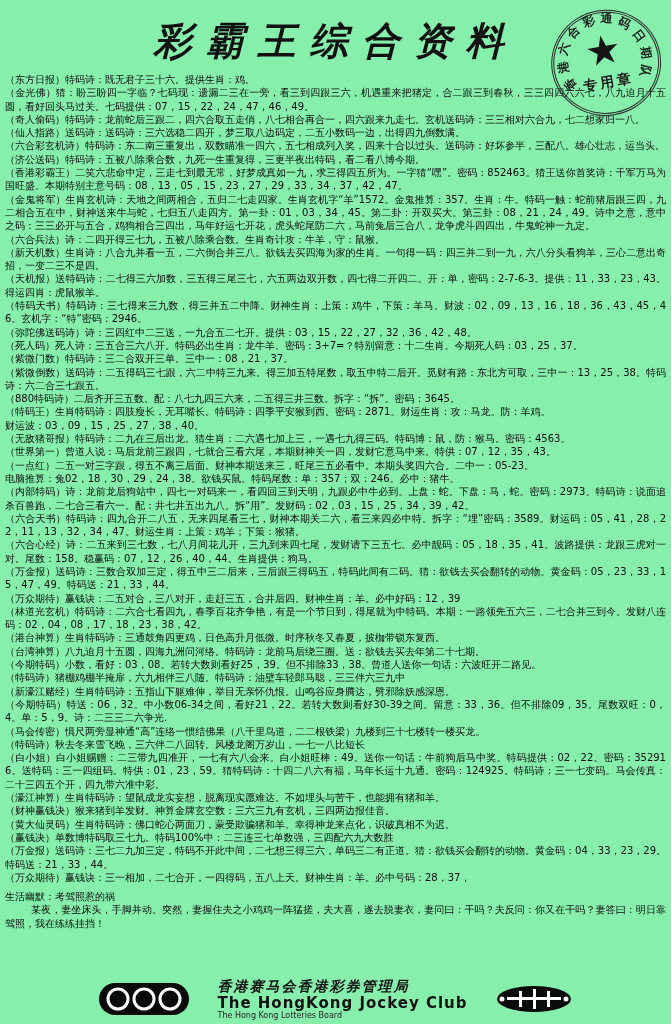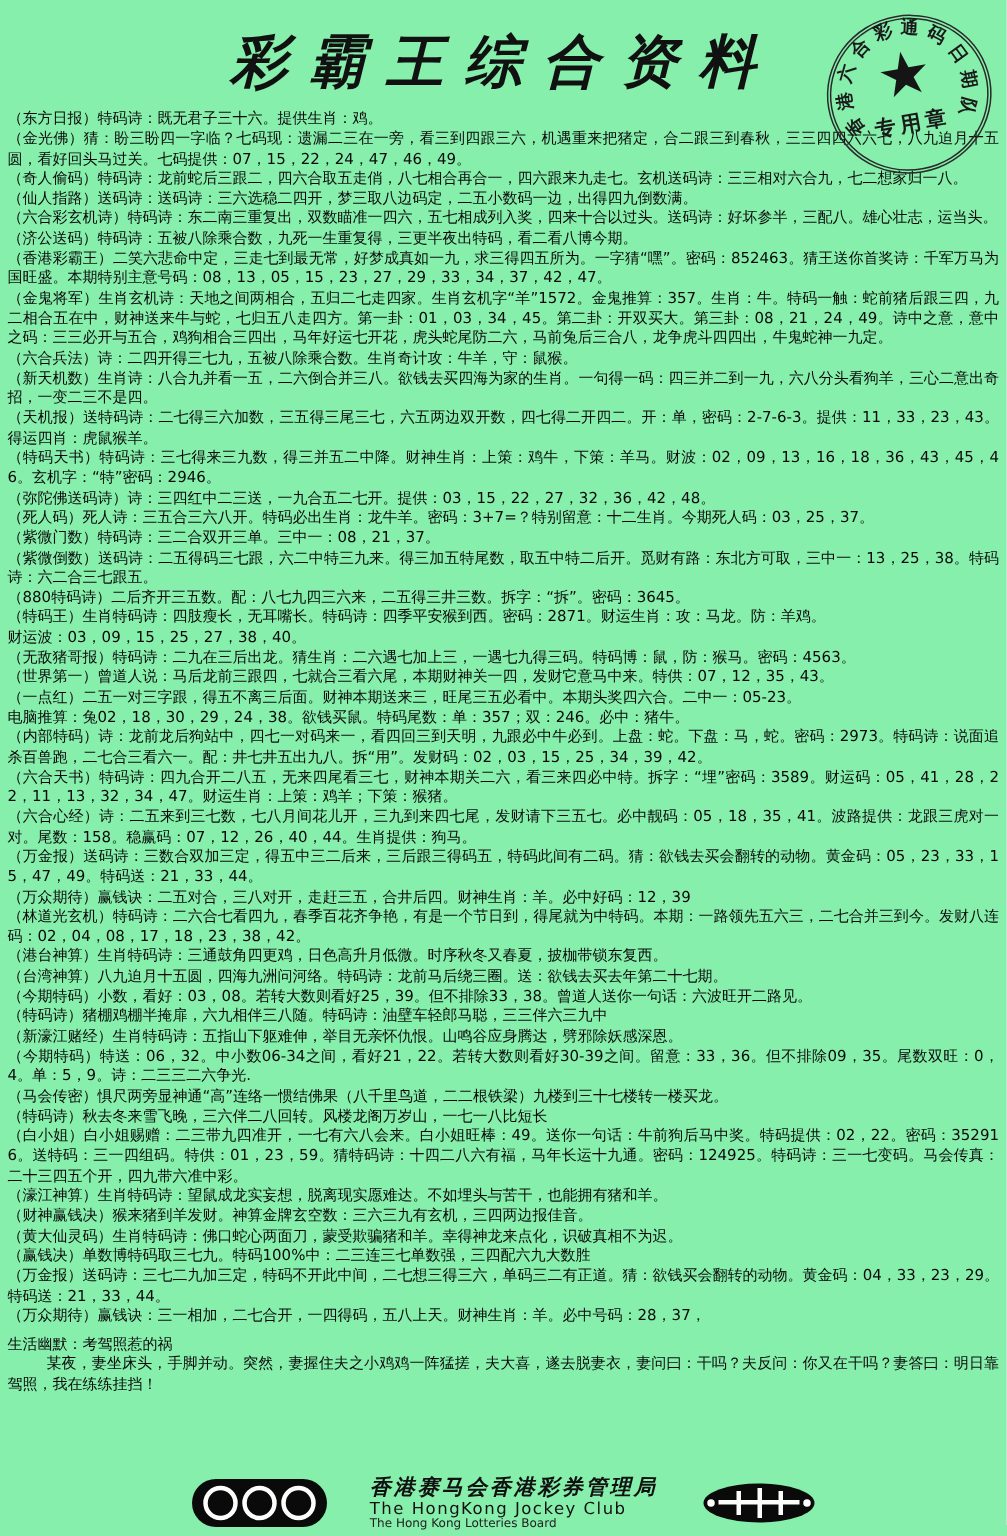--- a/index.html
+++ b/index.html
@@ -20,21 +20,21 @@
   .content{padding:6px 5px 0 5px;}
   .entry{margin:0;font-size:10px;line-height:13.3px;font-weight:normal;text-align:justify;
          word-break:break-all;}
   .humor-body{text-indent:26px;}
   
   .footer{position:absolute;left:0;right:0;bottom:4px;display:flex;justify-content:center;
           align-items:center;gap:28px;}
   .footer-text{text-align:left;}
   .f-cn{font-family:"DejaVu Serif",serif;font-style:italic;font-weight:bold;font-size:14px;
         letter-spacing:2px;color:#111;}
-  .f-en1{font-weight:normal;font-size:11px;letter-spacing:1px;margin-top:-2px;color:#111;}
+  .f-en1{font-weight:bold;font-size:15px;letter-spacing:1px;margin-top:-2px;color:#111;}
   .f-en2{font-weight:normal;font-size:8px;color:#222;margin-top:-1px;}
   .logo{display:block;}
 </style>
 </head>
 <body>
 
 <div class="page">
 
   <h1 class="title">彩霸王综合资料</h1>
 

